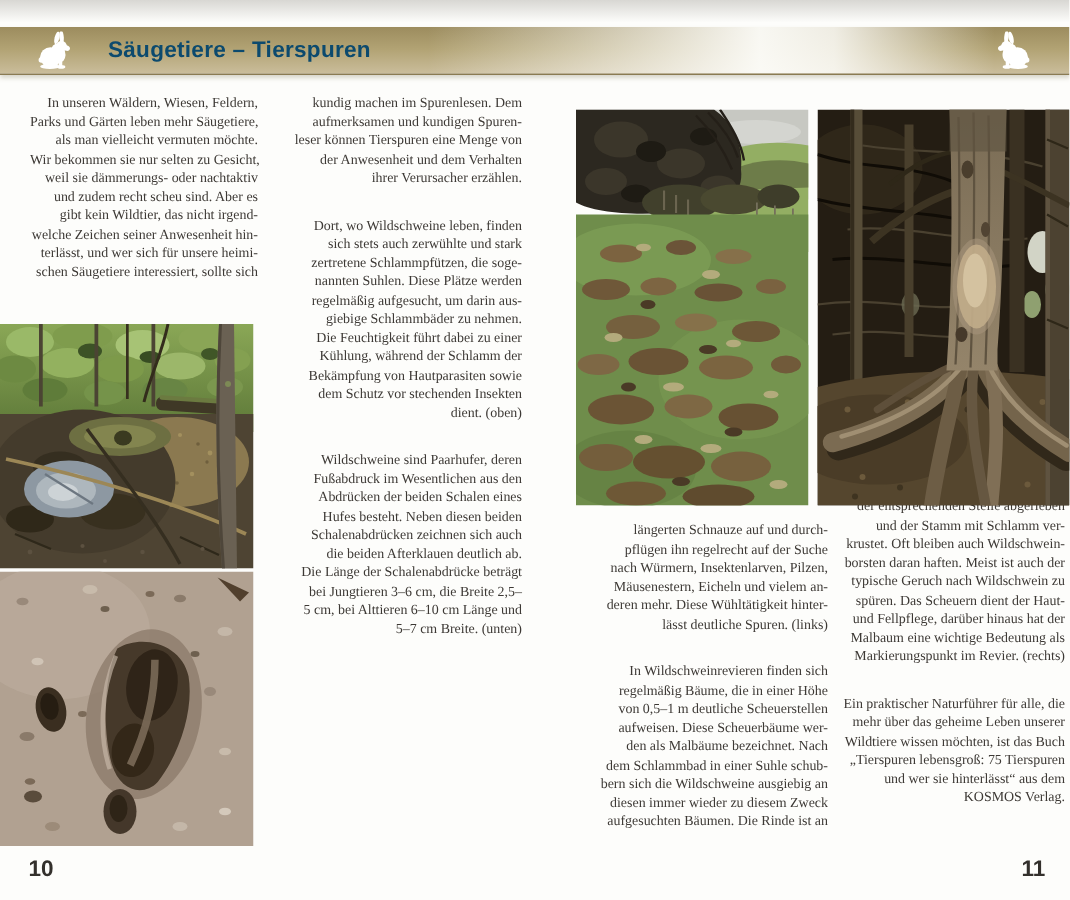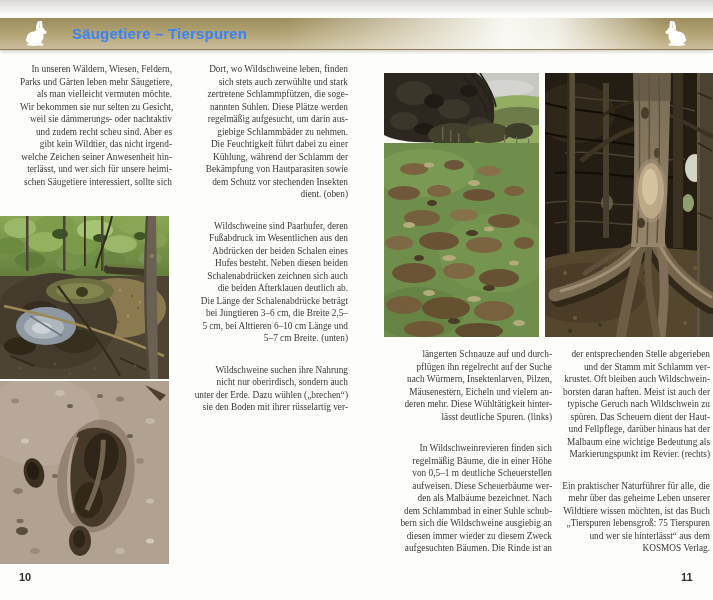--- a/index.html
+++ b/index.html
@@ -13,34 +13,34 @@
   .header-bar{position:absolute;top:18px;left:0;width:713px;height:31px;
     background-image:
       linear-gradient(to right,
         rgba(253,253,250,0) 0%, rgba(253,253,250,0) 40%,
         rgba(253,253,250,.95) 71%, rgba(253,253,250,.85) 78%,
         rgba(253,253,250,0) 93%),
       linear-gradient(to bottom,#9c8c5e 0%,#b2a374 48%,#cabd9b 100%);
     border-bottom:1px solid #8a7b52;
     box-shadow:0 2px 3px rgba(120,110,80,.28);}
   .header-title{position:absolute;left:72px;top:18px;height:14px;line-height:31px;
-    font-size:15px;font-weight:bold;color:#3b82f6;letter-spacing:.2px;}
+    font-size:15px;font-weight:bold;color:#0c4a6e;letter-spacing:.2px;}
   .rabbit{position:absolute;top:21px;width:27px;height:26px;}
   .rabbit svg{width:100%;height:100%;}
   #rabbit-left{left:23px;}
   #rabbit-right{left:662px;transform:scaleX(-1);}
   
   .col{position:absolute;font-family:"Liberation Serif",serif;
     font-size:9.3px;line-height:12.5px;color:#3d3935;text-align:right;}
   .col p{margin:0 0 19px 0;white-space:pre;}
   #lp-c1{left:20px;top:63px;width:152px;}
   #lp-c2{left:178px;top:63px;width:170px;}
   #rp-c1{left:395px;top:348px;width:157px;}
-  #rp-c2{left:544px;top:348px;width:166px;}
-  .pagenum{position:absolute;top:571px;font-size:11px;font-weight:bold;color:#33302c;}
+  #rp-c2{left:544px;top:332px;width:166px;}
+  .pagenum{position:absolute;top:571px;font-size:15px;font-weight:bold;color:#33302c;}
   #pn-10{left:19px;}
   #pn-11{left:681px;}
   
   .photo{position:absolute;display:block;}
   .photo svg{display:block;width:100%;height:100%;}
   #ph-suhle{left:0;top:216px;width:169px;height:163px;}
   #ph-print{left:0;top:381px;width:169px;height:183px;}
   #ph-meadow{left:384px;top:73px;width:155px;height:264px;}
   #ph-tree{left:545px;top:73px;width:168px;height:264px;}
 </style>
@@ -90,20 +90,25 @@
 als man vielleicht vermuten möchte.
 Wir bekommen sie nur selten zu Gesicht,
 weil sie dämmerungs- oder nachtaktiv
 und zudem recht scheu sind. Aber es
 gibt kein Wildtier, das nicht irgend-
 welche Zeichen seiner Anwesenheit hin-
 terlässt, und wer sich für unsere heimi-
 schen Säugetiere interessiert, sollte sich</p>
 </div>
 <div class="col" id="lp-c2">
+  <p>kundig machen im Spurenlesen. Dem
+aufmerksamen und kundigen Spuren-
+leser können Tierspuren eine Menge von
+der Anwesenheit und dem Verhalten
+ihrer Verursacher erzählen.</p>
   <p>Dort, wo Wildschweine leben, finden
 sich stets auch zerwühlte und stark
 zertretene Schlammpfützen, die soge-
 nannten Suhlen. Diese Plätze werden
 regelmäßig aufgesucht, um darin aus-
 giebige Schlammbäder zu nehmen.
 Die Feuchtigkeit führt dabei zu einer
 Kühlung, während der Schlamm der
 Bekämpfung von Hautparasiten sowie
 dem Schutz vor stechenden Insekten
@@ -111,24 +116,20 @@
   <p>Wildschweine sind Paarhufer, deren
 Fußabdruck im Wesentlichen aus den
 Abdrücken der beiden Schalen eines
 Hufes besteht. Neben diesen beiden
 Schalenabdrücken zeichnen sich auch
 die beiden Afterklauen deutlich ab.
 Die Länge der Schalenabdrücke beträgt
 bei Jungtieren 3–6 cm, die Breite 2,5–
 5 cm, bei Alttieren 6–10 cm Länge und
 5–7 cm Breite. (unten)</p>
-  <p>Wildschweine suchen ihre Nahrung
-nicht nur oberirdisch, sondern auch
-unter der Erde. Dazu wühlen („brechen“)
-sie den Boden mit ihrer rüsselartig ver-</p>
 </div>
 
 <div class="col" id="rp-c1">
   <p>längerten Schnauze auf und durch-
 pflügen ihn regelrecht auf der Suche
 nach Würmern, Insektenlarven, Pilzen,
 Mäusenestern, Eicheln und vielem an-
 deren mehr. Diese Wühltätigkeit hinter-
 lässt deutliche Spuren. (links)</p>
   <p>In Wildschweinrevieren finden sich

